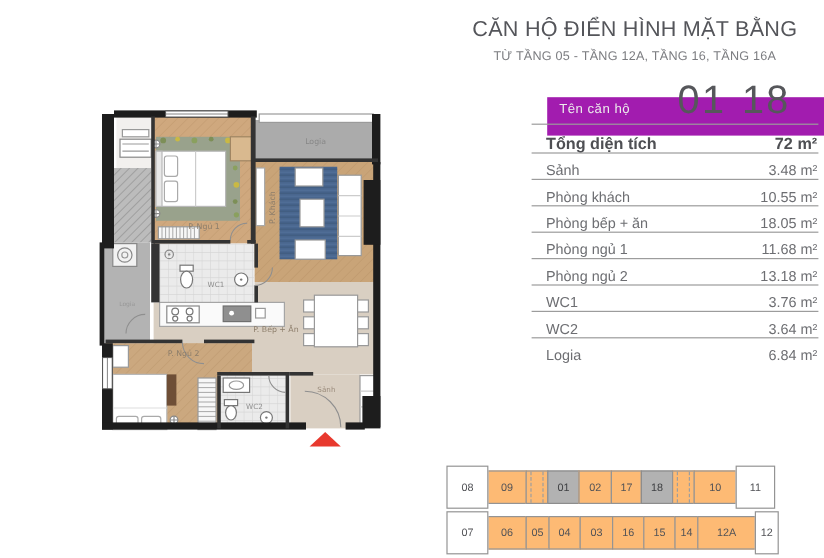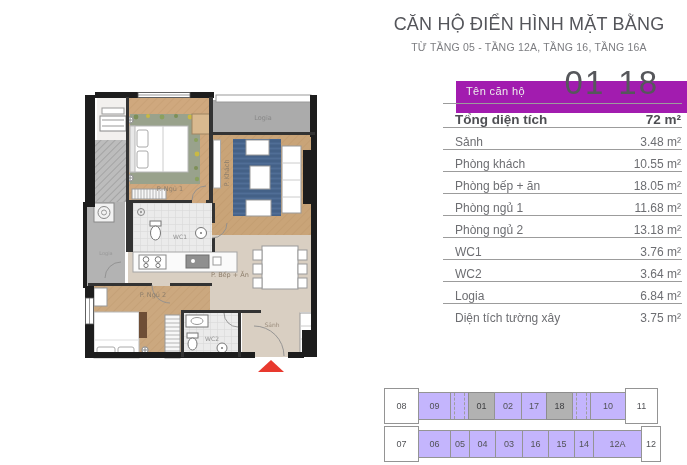--- a/index.html
+++ b/index.html
@@ -28,24 +28,24 @@
     height:22px;border-top:1px solid #9c9c9c;font-size:12px;color:#6d6e72;
     padding-left:12px;box-sizing:border-box}
   .trow .t-val{padding-right:1px;white-space:nowrap}
   .trow.total{height:24px;font-size:13.5px;font-weight:bold;color:#4e4f53}
 
   
   #key-plan{left:372px;top:387px;width:287px;height:77px}
   .krow{position:absolute;left:0;display:flex;align-items:center;height:38px}
   .krow.top{top:0}
   .krow.bot{top:38px}
-  .kcell{box-sizing:border-box;height:28px;border:1px solid #949494;background:#c4b5fd;
+  .kcell{box-sizing:border-box;height:28px;border:1px solid #949494;background:#fdba74;
     display:flex;align-items:center;justify-content:center;
     font-size:9px;color:#525357;margin-left:-1px;flex:0 0 auto}
-  .kcell:first-child{margin-left:12px}
+  .kcell:first-child{margin-left:0}
   .kcell.end{height:36px;z-index:2;background:#fff}
   .kcell.hl{background:#b2b2b2;border-color:#8d8d8d;color:#3f4043}
   .kcell.core{padding:0}
   .core-lines{width:9px;height:100%;
     border-left:1px dashed #9e9e9e;border-right:1px dashed #9e9e9e}
 
   
   #floor-plan{position:absolute;left:80px;top:86px}
   text{font-family:"DejaVu Sans","Liberation Sans",sans-serif}
 </style>
@@ -292,24 +292,20 @@
     <span class="t-val">3.76 m²</span>
   </div>
   <div class="trow">
     <span class="t-label">WC2</span>
     <span class="t-val">3.64 m²</span>
   </div>
   <div class="trow">
     <span class="t-label">Logia</span>
     <span class="t-val">6.84 m²</span>
   </div>
-  <div class="trow">
-    <span class="t-label">Diện tích tường xây</span>
-    <span class="t-val">3.75 m²</span>
-  </div>
 </div>
 
 <div class="abs" id="key-plan">
   <div class="krow top">
     <div class="kcell end" style="width:35px">08</div>
     <div class="kcell" style="width:33px">09</div>
     <div class="kcell core" style="width:19px">
         <div class="core-lines"></div>
       </div>
     <div class="kcell hl" style="width:27px">01</div>

